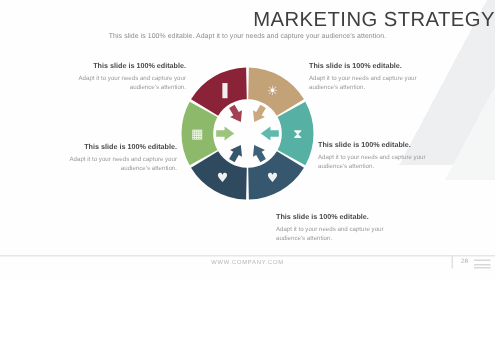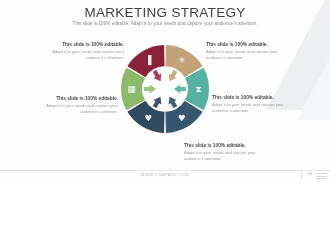--- a/index.html
+++ b/index.html
@@ -18,21 +18,21 @@
     background:linear-gradient(118deg, rgba(0,0,0,0) 44%, rgba(236,238,240,.95) 44%, rgba(236,238,240,.95) 62%, rgba(0,0,0,0) 62%);
     pointer-events:none;
   }
   .wm2{
     position:absolute;top:-20px;right:-60px;width:120px;height:140px;
     background:linear-gradient(118deg, rgba(0,0,0,0) 52%, rgba(244,245,246,.9) 52%, rgba(244,245,246,.9) 76%, rgba(0,0,0,0) 76%);
     pointer-events:none;
   }
 
   .title{
-    position:absolute;top:5px;left:0;width:330px;text-align:center;
+    position:absolute;top:5px;left:0;width:330px;text-align:right;
     font-size:13.5px;letter-spacing:.3px;color:#3f3f3f;font-weight:400;
   }
   .subtitle{
     position:absolute;top:21px;left:0;width:330px;text-align:center;
     font-size:4.6px;color:#8a8a8a;letter-spacing:.05px;
   }
 
   
   .callout{position:absolute;width:82px;}
   .callout .hd{font-size:4.8px;color:#4a4a4a;font-weight:700;line-height:1.25;}

